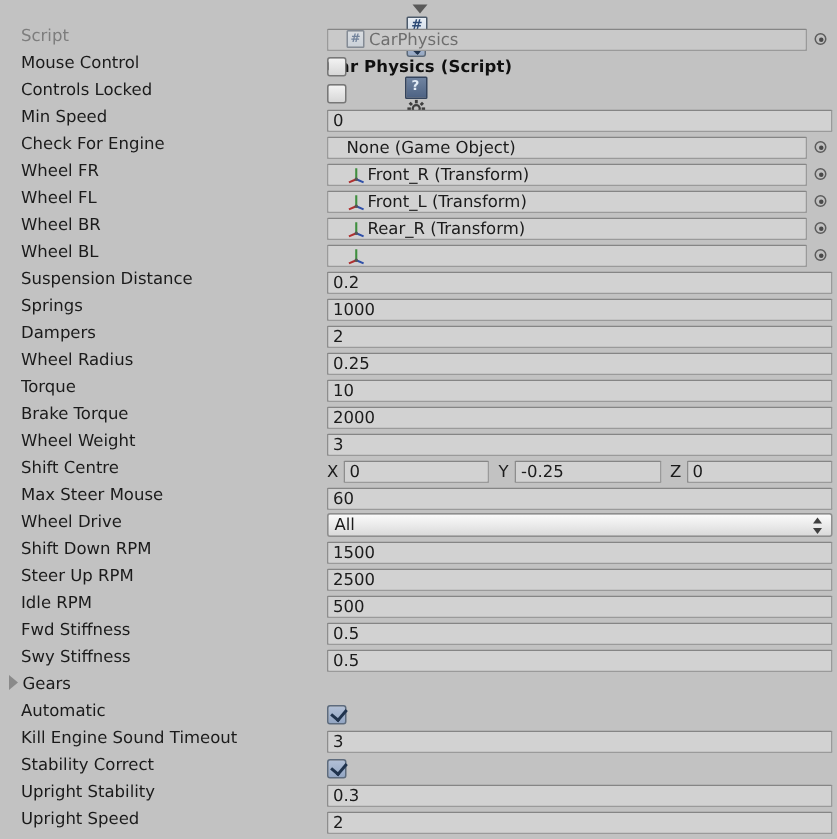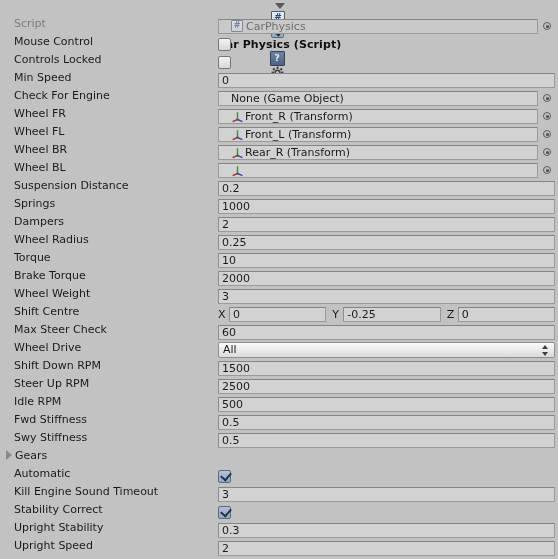--- a/index.html
+++ b/index.html
@@ -495,21 +495,21 @@
             <span class="axis">X</span>
             <div class="tf">0</div>
             <span class="axis">Y</span>
             <div class="tf">-0.25</div>
             <span class="axis">Z</span>
             <div class="tf last">0</div>
           </div>
         </div>
       </div>
       <div class="row">
-        <div class="label">Max Steer Check</div>
+        <div class="label">Max Steer Mouse</div>
         <div class="field-area">
           <div class="tf">60</div>
         </div>
       </div>
       <div class="row">
         <div class="label">Wheel Drive</div>
         <div class="field-area">
           <div class="popup">
             <span class="pv">All</span>
             <span class="updown"></span>

